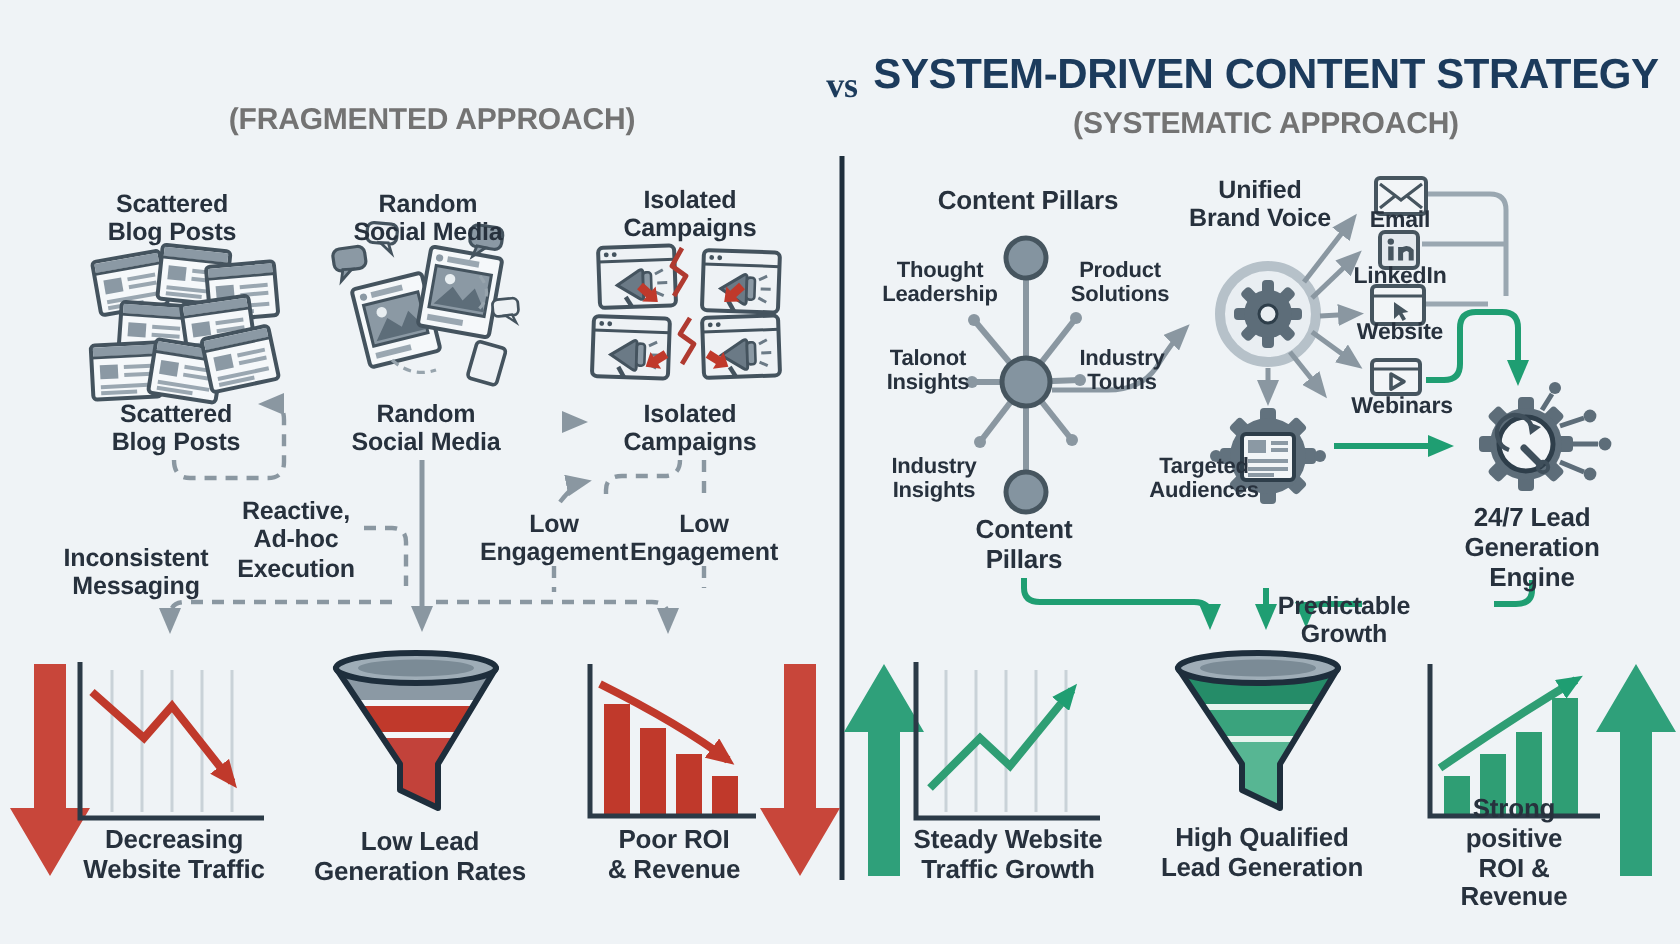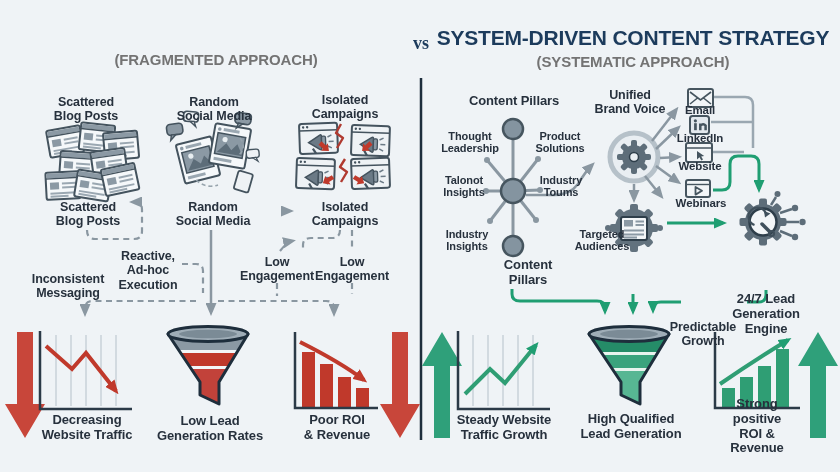--- a/index.html
+++ b/index.html
@@ -385,33 +385,33 @@
 <div class="lbl f11" style="left:560px;top:142px;">Product
 Solutions</div>
 <div class="lbl f11" style="left:464px;top:186px;">Talonot
 Insights</div>
 <div class="lbl f11" style="left:561px;top:186px;">Industry
 Toums</div>
 <div class="lbl f11" style="left:467px;top:240px;">Industry
 Insights</div>
 <div class="lbl f11" style="left:562px;top:240px;margin-left:40px;">Targeted
 Audiences</div>
-<div class="lbl f13" style="left:512px;top:273px;margin-left:16px;">Content
+<div class="lbl f13" style="left:512px;top:273px;">Content
 Pillars</div>
 <div class="lbl f12" style="left:630px;top:102px;">Unified
 Brand Voice</div>
 
 <div class="lbl fch" style="left:700px;top:111px;">Email</div>
 <div class="lbl fch" style="left:700px;top:139px;">LinkedIn</div>
 <div class="lbl fch" style="left:700px;top:167px;">Website</div>
 <div class="lbl fch" style="left:701px;top:204px;">Webinars</div>
 
-<div class="lbl f13" style="left:766px;top:274px;margin-top:40px;">24/7 Lead
+<div class="lbl f13" style="left:766px;top:274px;">24/7 Lead
 Generation Engine</div>
-<div class="lbl f12" style="left:703px;top:310px;margin-top:24px;">Predictable
+<div class="lbl f12" style="left:672px;top:310px;">Predictable
 Growth</div>
 
 <div class="lbl f13" style="left:504px;top:428px;">Steady Website
 Traffic Growth</div>
 <div class="lbl f13" style="left:631px;top:427px;">High Qualified
 Lead Generation</div>
 <div class="lbl f13" style="left:757px;top:427px;">Strong positive
 ROI &amp; Revenue</div>
 </div>
 

